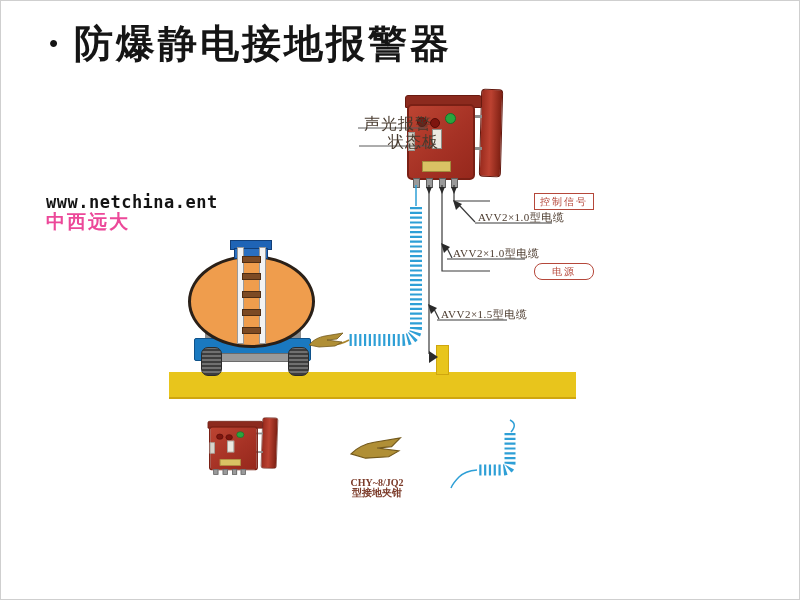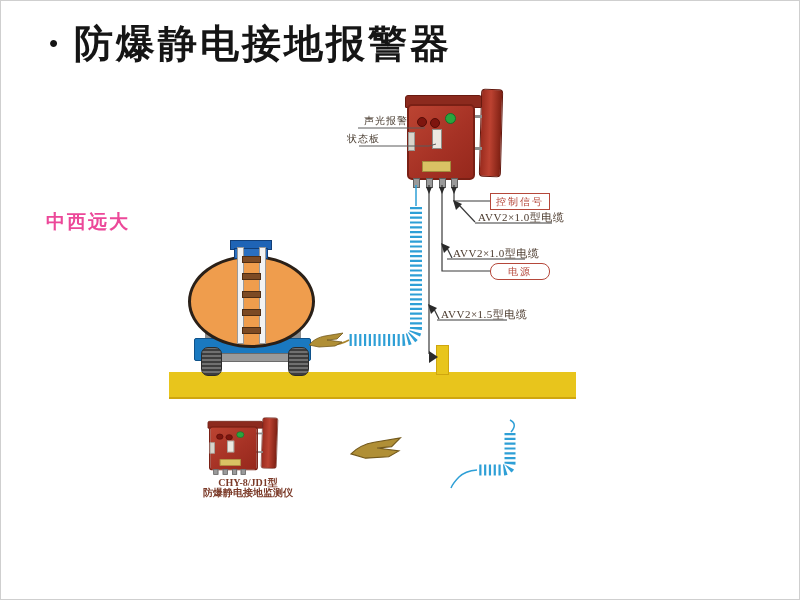--- a/index.html
+++ b/index.html
@@ -63,45 +63,46 @@
   .wh1{left:200px;} .wh2{left:287px;}
   .axle{left:219px;top:352px;width:68px;height:7px;background:#9a9a9a;border:1px solid #6b6b6b;}
 
   
   .ground-bar{left:168px;top:371px;width:407px;height:25px;background:#e8c51c;
               border-bottom:2px solid #cfa60f;}
   .ground-pole{left:435px;top:344px;width:11px;height:28px;background:#e8c51c;
                border:1px solid #cfa60f;}
 
   
-  .lbl{position:absolute;font-size:10px;color:#473a2e;letter-spacing:1px;white-space:nowrap;z-index:40;}
+  .lbl{position:absolute;font-size:16px;color:#473a2e;letter-spacing:1px;white-space:nowrap;z-index:40;}
   .lbl-serif{font-family:"Liberation Serif","DejaVu Serif",serif;font-size:11px;color:#4c3b2e;
              letter-spacing:.5px;}
   .lbl-box{position:absolute;width:58px;height:15px;line-height:15px;text-align:center;
            background:#fff;border:1px solid #b5473a;color:#b5473a;font-size:10px;
-           letter-spacing:2px;white-space:nowrap;z-index:40;}
+           letter-spacing:2px;white-space:nowrap;z-index:40;margin-left:44px;}
 
   
   .caption{position:absolute;width:110px;text-align:center;
            font-family:"Liberation Serif","DejaVu Serif",serif;
            font-size:10px;line-height:10px;font-weight:bold;color:#7b3a28;z-index:40;}
   .caption div{white-space:nowrap;}
 
   svg.overlay{position:absolute;left:0;top:0;z-index:30;pointer-events:none;}
 </style>
 </head>
 <body>
 
 <div class="stage">
 
   <div class="title-row">
     <span class="title-bullet">•</span>
     <span class="title-text">防爆静电接地报警器</span>
   </div>
 
+  <div class="abs wm-site">www.netchina.ent</div>
   <div class="abs wm-vendor">中西远大</div>
 
   <div class="abs ground-bar"></div>
   <div class="abs ground-pole"></div>
 
   <div class="abs saddle"></div>
   <div class="abs chassis"></div>
   <div class="abs axle"></div>
   <div class="abs wheel wh1"></div>
   <div class="abs wheel wh2"></div>
@@ -194,26 +195,26 @@
     </g>
 
     <g>
       <path d="M509,419 Q517,423 510,431" stroke="#2e9fd6" stroke-width="1.5" fill="none"></path>
       <path d="M509,432 L509,462 Q509,469 501,469 L477,469" stroke="#2e9fd6" stroke-width="11" stroke-dasharray="2.2,2.6" fill="none"></path>
       <path d="M476,469 Q464,470 458,476 Q452,482 450,487" stroke="#2e9fd6" stroke-width="1.5" fill="none"></path>
     </g>
   </svg>
 
   <div class="lbl" style="left:363px;top:113px;">声光报警</div>
-  <div class="lbl" style="left:346px;top:131px;">状态板</div>
+  <div class="lbl" style="left:387px;top:131px;">状态板</div>
 
   <div class="lbl-box" style="left:489px;top:192px;">控制信号</div>
   <div class="lbl lbl-serif" style="left:477px;top:209px;">AVV2×1.0型电缆</div>
   <div class="lbl lbl-serif" style="left:452px;top:245px;">AVV2×1.0型电缆</div>
   <div class="lbl-box" style="left:489px;top:262px;border-radius:8px;">电源</div>
   <div class="lbl lbl-serif" style="left:440px;top:306px;">AVV2×1.5型电缆</div>
 
-  <div class="caption" style="left:192px;top:477px;">
-    <div>CHY-8/JD1型</div>
-    <div>防爆静电接地监测仪</div>
+  <div class="caption" style="left:321px;top:477px;">
+    <div>CHY~8/JQ2</div>
+    <div>型接地夹钳</div>
   </div>
 
 </div>
 
 </body></html>

